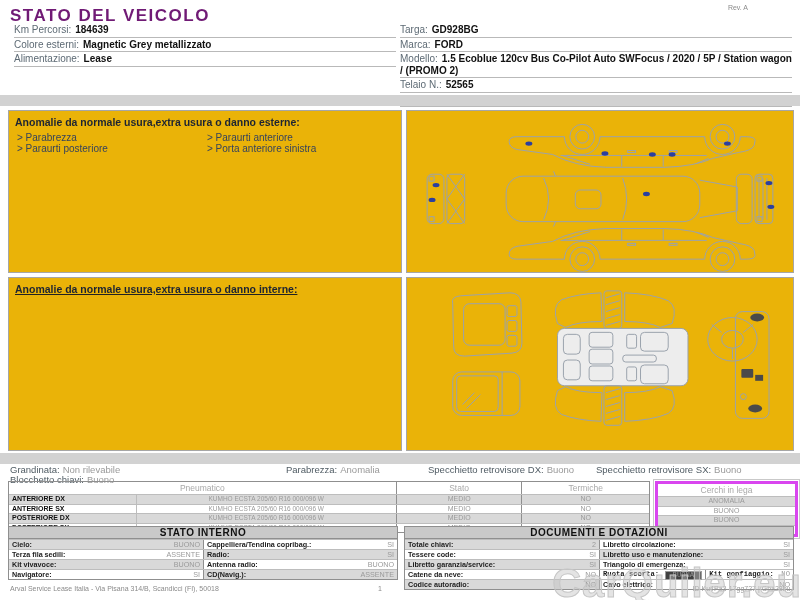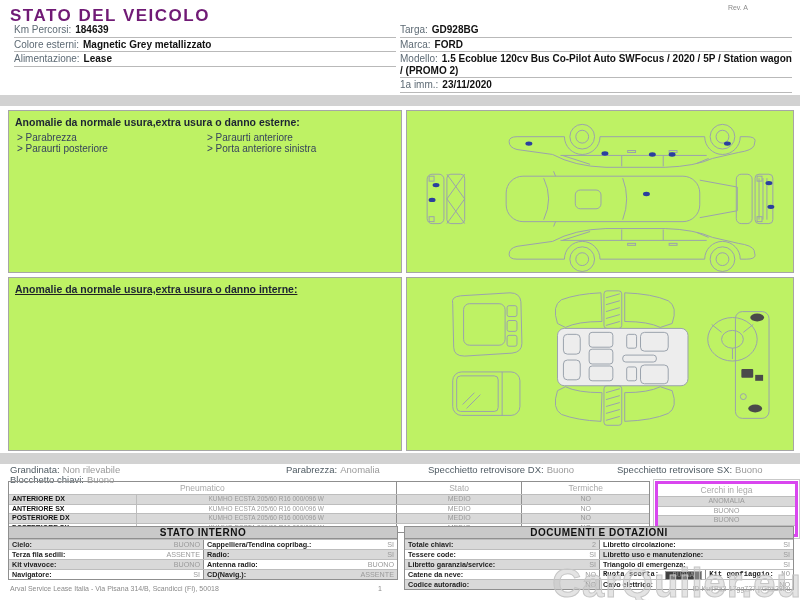--- a/index.html
+++ b/index.html
@@ -14,21 +14,21 @@
   .fcol.left{left:14px;width:382px;}
   .fcol.right{left:400px;width:392px;}
   .frow{border-bottom:1px solid #b9b9b9;padding:1px 0 1px 0;font-size:10px;line-height:11.5px;}
   .flabel{color:#5d6a74;}
   .fvalue{font-weight:bold;color:#111;margin-left:4px;}
 
   .graybar{position:absolute;left:0;width:800px;height:11px;background:#d2d2d2;}
   .bar1{top:95px;} .bar2{top:453px;}
 
   
-  .abox{position:absolute;border:1px solid #a6a6a6;background:#bef264;}
+  .abox{position:absolute;border:1px solid #a6a6a6;background:#eab308;}
   .abox.txt1{left:8px;top:110px;width:392px;height:161px;}
   .abox.diag1{left:406px;top:110px;width:386px;height:161px;}
   .abox.txt2{left:8px;top:277px;width:392px;height:172px;text-decoration:underline;}
   .abox.diag2{left:406px;top:277px;width:386px;height:172px;}
   .ahead{font-size:10.5px;font-weight:bold;color:#1d2433;padding:5px 6px 2px 6px;}
   .alist{position:relative;font-size:10px;color:#36435c;}
   .alist .ai{position:absolute;white-space:nowrap;}
   svg{display:block;}
   .diag-svg{stroke:#9aa2ac;stroke-width:1;fill:none;}
 
@@ -108,20 +108,23 @@
 
   <div class="fcol right">
     <div class="frow">
       <span class="flabel">Targa:</span><span class="fvalue">GD928BG</span>
     </div>
     <div class="frow">
       <span class="flabel">Marca:</span><span class="fvalue">FORD</span>
     </div>
     <div class="frow">
       <span class="flabel">Modello:</span><span class="fvalue">1.5 Ecoblue 120cv Bus Co-Pilot Auto SWFocus / 2020 / 5P / Station wagon / (PROMO 2)</span>
+    </div>
+    <div class="frow">
+      <span class="flabel">Telaio N.:</span><span class="fvalue">52565</span>
     </div>
     <div class="frow">
       <span class="flabel">1a imm.:</span><span class="fvalue">23/11/2020</span>
     </div>
   </div>
 
   <div class="graybar bar1"></div>
 
   <div class="abox txt1">
     <div class="ahead">Anomalie da normale usura,extra usura o danno esterne:</div>
@@ -248,21 +251,21 @@
     </span>
     <span class="sitem" style="left:10px;top:10px;">
       <span class="slabel">Blocchetto chiavi:</span><span class="svalue">Buono</span>
     </span>
     <span class="sitem" style="left:286px;top:0;">
       <span class="slabel">Parabrezza:</span><span class="svalue">Anomalia</span>
     </span>
     <span class="sitem" style="left:428px;top:0;text-align:center;">
       <span class="slabel">Specchietto retrovisore DX:</span><span class="svalue">Buono</span>
     </span>
-    <span class="sitem" style="left:596px;top:0;margin-left:21px;">
+    <span class="sitem" style="left:596px;top:0;">
       <span class="slabel">Specchietto retrovisore SX:</span><span class="svalue">Buono</span>
     </span>
   </div>
 
   <div class="tyres">
     <div class="thr">
       <div class="tc p">Pneumatico</div>
       <div class="tc c3">Stato</div>
       <div class="tc c4">Termiche</div>
     </div>

